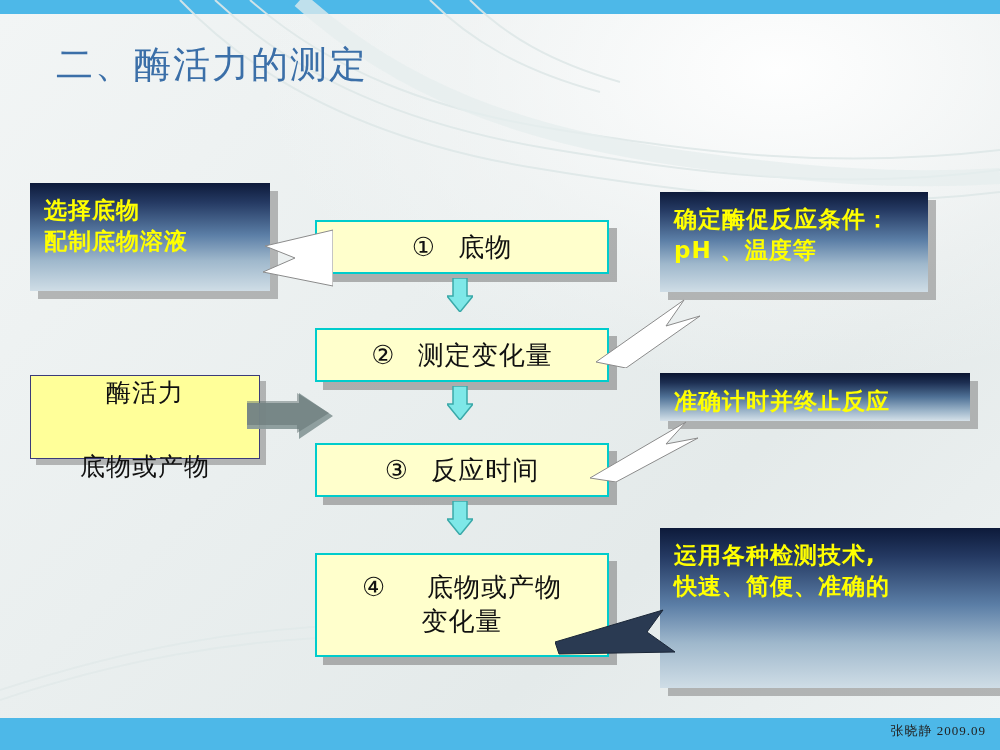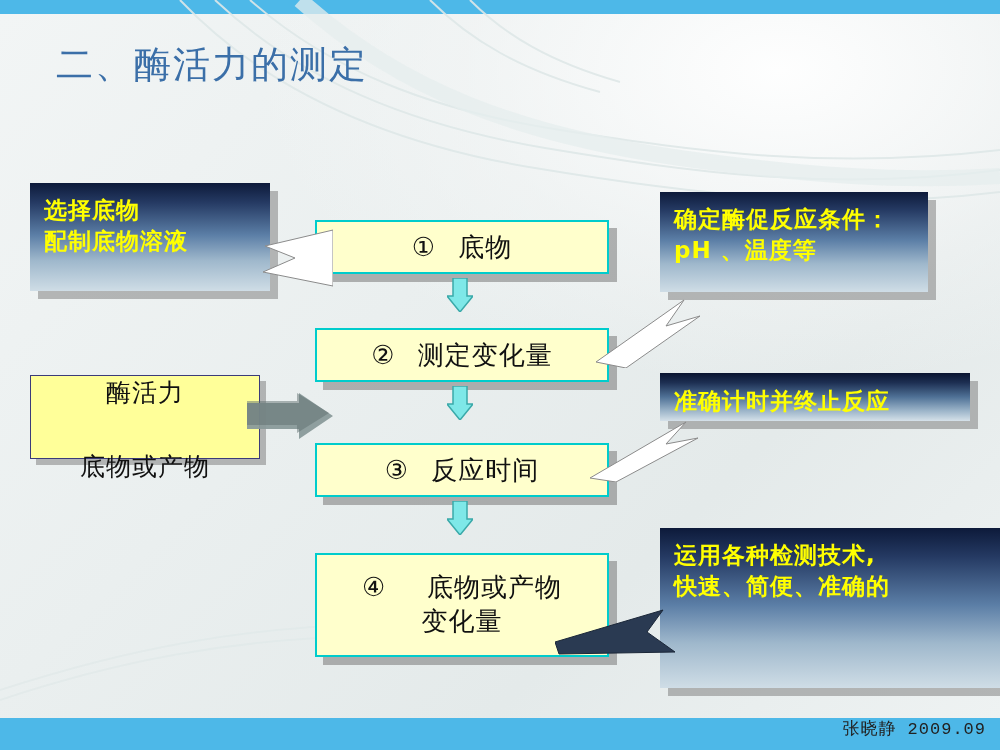--- a/index.html
+++ b/index.html
@@ -64,22 +64,22 @@
     position:absolute;
     background:#ffff99;
     border:1.5px solid #3b3b7a;
     box-shadow:6px 6px 0 rgba(120,120,120,0.5);
     display:flex;flex-direction:column;align-items:center;justify-content:space-between;
     font-size:25px;color:#111;line-height:1.35;letter-spacing:1px;gap:40px;
   }
 
   .footer{
     position:absolute;right:14px;bottom:10px;
-    font-size:17px;color:#222;letter-spacing:1px;
-    font-family:Liberation Mono, monospace;
+    font-size:13px;color:#222;letter-spacing:1px;
+    font-family:Liberation Serif, serif;
   }
   .pointer{position:absolute;}
 </style>
 </head>
 <body>
 
 <div class="slide">
   <div class="panel"></div>
 
   <div class="swoosh">

